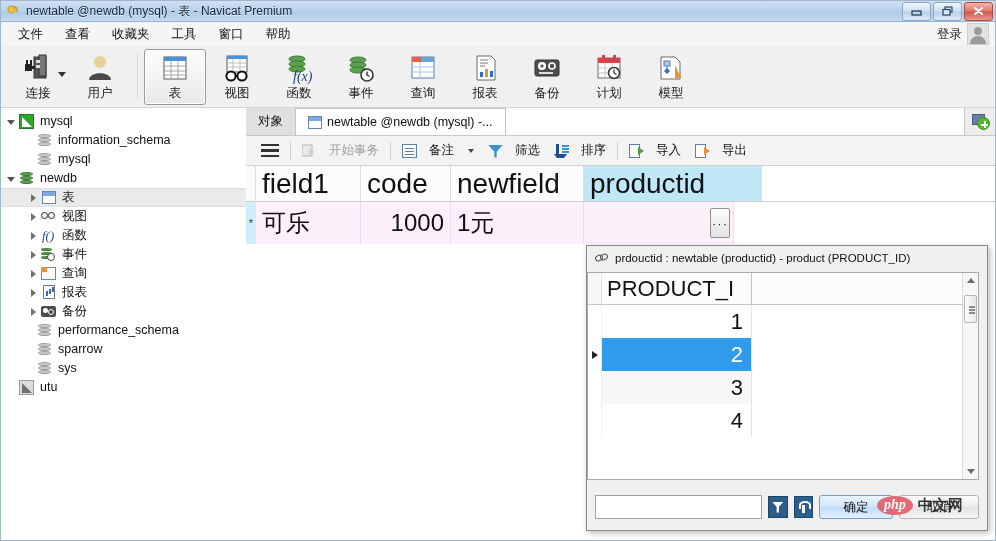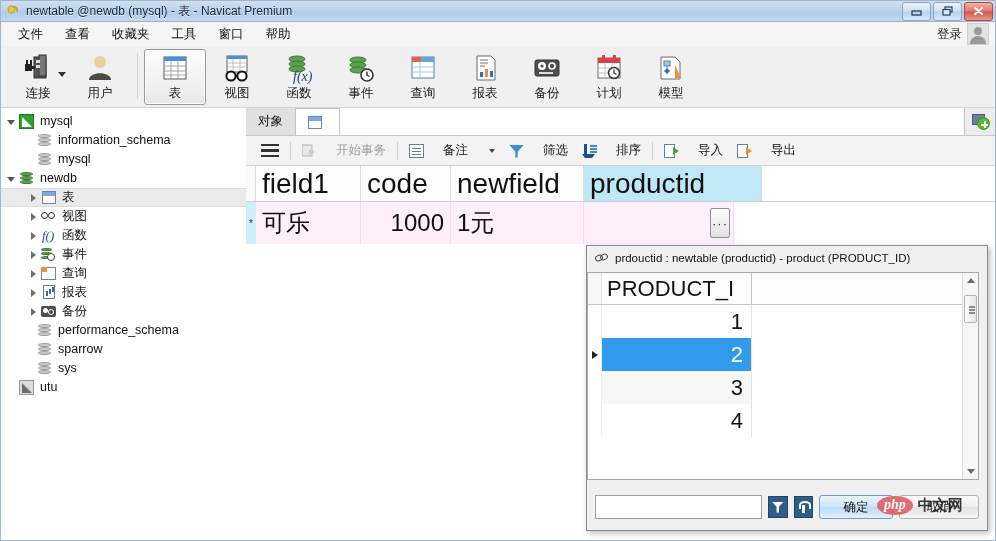--- a/index.html
+++ b/index.html
@@ -205,21 +205,21 @@
   }
   .newtab-btn .plus::before { left:3px; top:5.5px; width:7px; height:2px; }
   .newtab-btn .plus::after { left:5.5px; top:3px; width:2px; height:7px; }
 
   .gridtoolbar {
     position: absolute; top: 28px; left: 0; right: 0; height: 30px;
     background: #f3f3f3; border-bottom: 1px solid #d2d2d2;
     display: flex; align-items: center; padding-left: 8px;
   }
   .gt-item {
-    display: flex; align-items: center; gap: 19px; padding: 2px 7px;
+    display: flex; align-items: center; gap: 12px; padding: 2px 7px;
     font-size: 12.5px; color: #111; cursor: default; white-space: nowrap;
   }
   .gt-item.disabled { color: #a0a0a0; }
   .gt-sep { width: 1px; height: 18px; background: #d0d0d0; margin: 0 4px; }
   .hamb { width: 18px; height: 14px; position: relative; }
   .hamb i { position:absolute; left:0; width:18px; height:2.5px; background:#333; }
   .gi { width: 15px; height: 14px; position: relative; flex: none; }
   .gi-note { position:absolute; inset:0; background:#fff; border:1px solid #5e7fa8; }
   .gi-note::after { content:""; position:absolute; left:2px; top:3px; width:9px; height:1.5px;
      background:#5e7fa8; box-shadow:0 3px 0 #5e7fa8, 0 6px 0 #5e7fa8; }
@@ -745,20 +745,21 @@
   </div>
 
   <div class="content">
 
     <div class="tabstrip">
       <div class="tab">
         <span>对象</span>
       </div>
       <div class="tab active">
         <span class="tabico"></span>
+        <span>newtable @newdb (mysql) -...</span>
       </div>
       <div class="tab-filler"></div>
       <div class="newtab-btn">
         <span class="sq"></span>
         <span class="plus"></span>
       </div>
     </div>
 
     <div class="gridtoolbar">
       <div class="gt-item">

